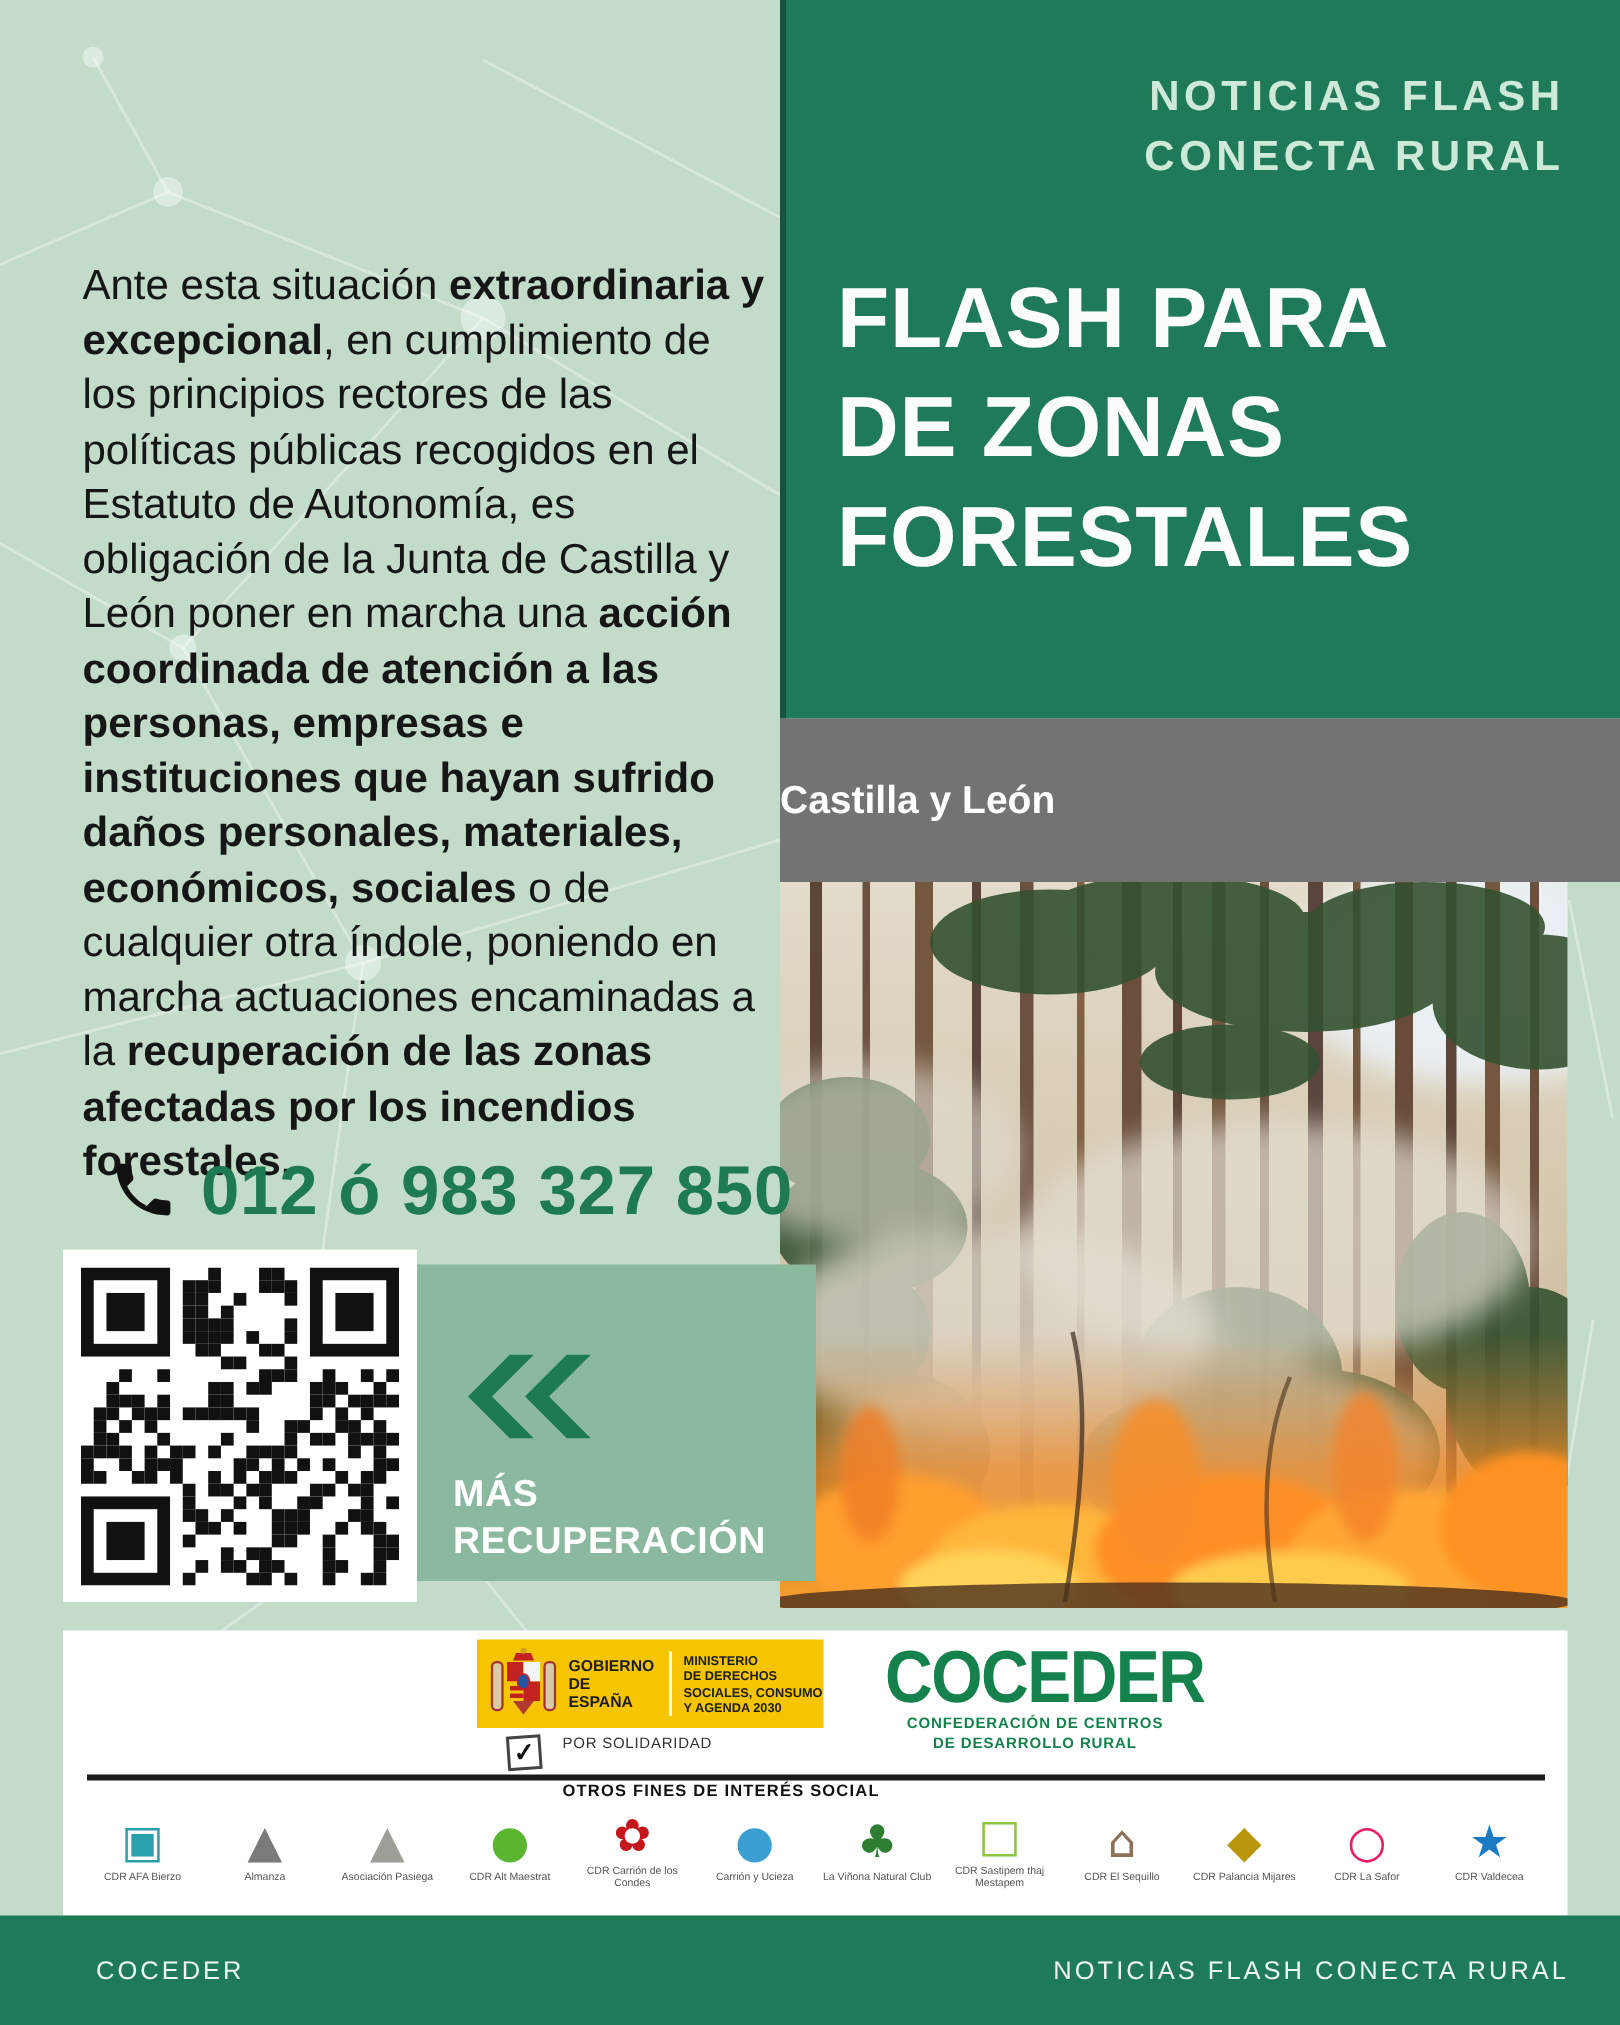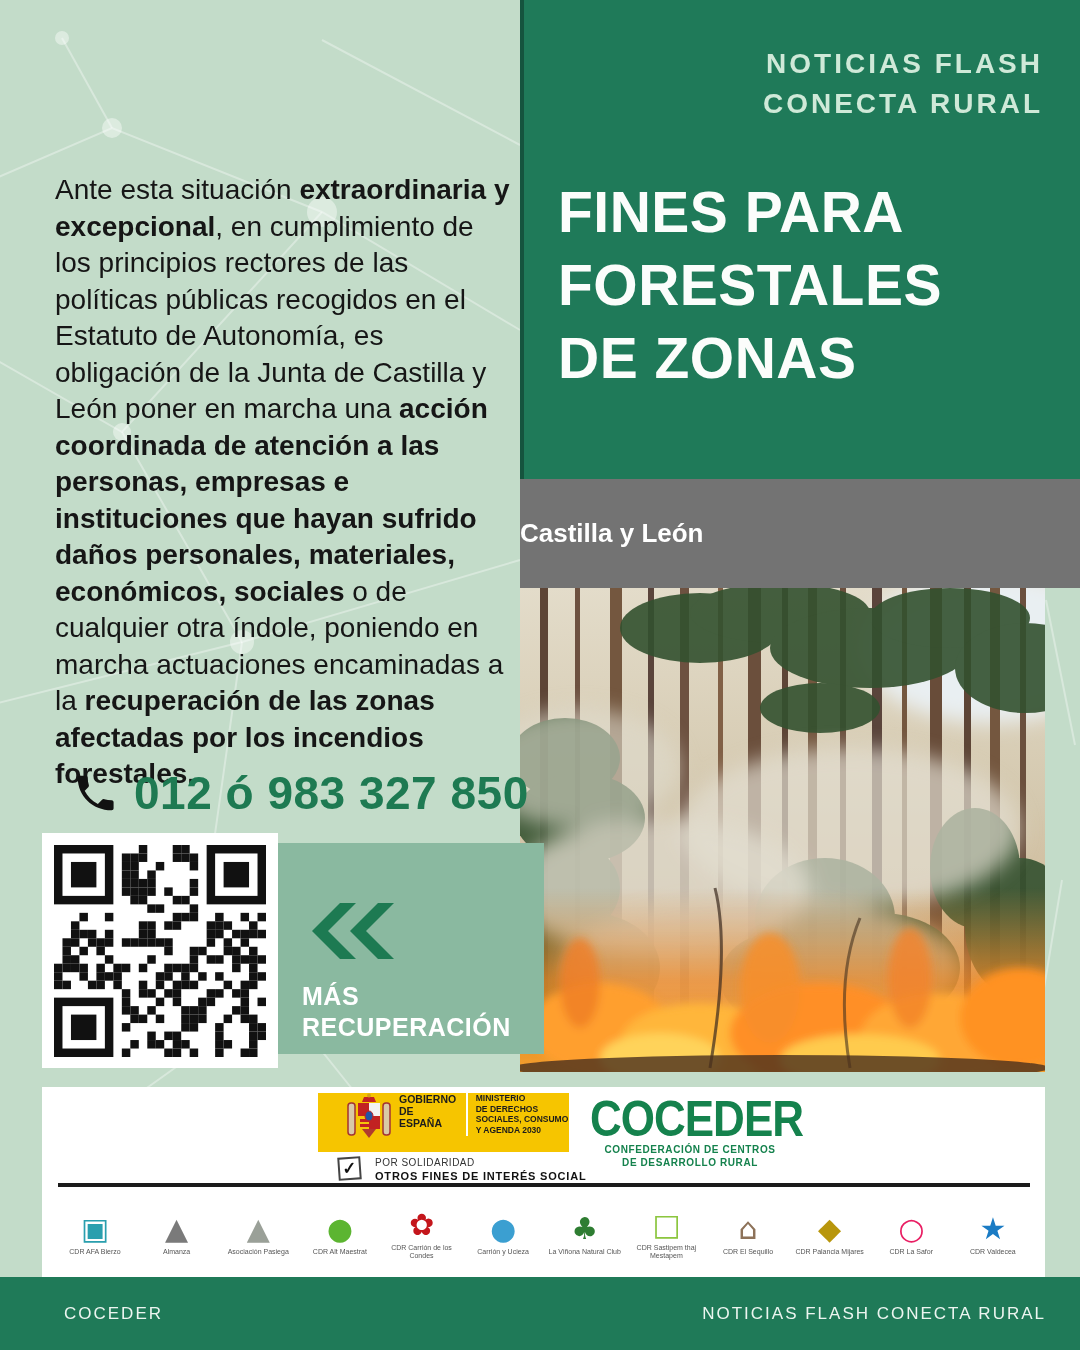--- a/index.html
+++ b/index.html
@@ -30,30 +30,30 @@
           display:flex;align-items:center;justify-content:center;z-index:2;}
   .more-info{position:absolute;left:278px;top:843px;width:242px;height:187px;background:#8ab9a0;
              z-index:2;padding:12px;}
   .more-info .chev{position:absolute;left:24px;top:60px;}
   .more-info .mi-text{position:absolute;left:24px;top:138px;color:#ffffff;font-weight:bold;
                       font-size:25px;line-height:31px;letter-spacing:.5px;}
 
   
   .white-band{position:absolute;left:42px;top:1087px;width:1003px;height:190px;background:#ffffff;z-index:2;}
   .gov-logo{position:absolute;left:276px;top:6px;width:231px;height:59px;background:#f6c500;
-            display:flex;align-items:flex-start;padding-left:20px;}
+            display:flex;align-items:center;}
   .gov-arms{margin-left:8px;flex:0 0 auto;}
   .gov-name{margin-left:7px;font-size:10.5px;font-weight:bold;color:#1c1c1c;line-height:12px;white-space:pre-line;}
   .gov-sep{width:2px;height:43px;background:#ffffff;margin:0 8px 0 10px;}
   .gov-ministry{font-size:8.5px;font-weight:bold;color:#1c1c1c;line-height:10.5px;white-space:pre-line;width:120px;}
   .solidarity{position:absolute;left:296px;top:70px;display:flex;align-items:flex-start;gap:14px;}
   .checkbox{width:19px;height:19px;border:2px solid #444;background:#fff;display:flex;
             align-items:center;justify-content:center;font-size:17px;color:#111;font-weight:bold;transform:rotate(-4deg);}
   .sol-l1{font-size:10px;color:#333;letter-spacing:.5px;}
-  .sol-l2{font-size:11px;color:#111;font-weight:bold;letter-spacing:.8px;margin-top:2px;}
+  .sol-l2{font-size:11px;color:#111;font-weight:bold;letter-spacing:.8px;margin-top:20px;}
   .coceder-logo{position:absolute;left:548px;top:4px;width:200px;text-align:center;}
   .coceder-name{color:#15824d;font-weight:bold;font-size:44px;letter-spacing:-1px;
                 transform:scaleY(1.12);transform-origin:top left;display:inline-block;}
   .coceder-sub{color:#15824d;font-weight:bold;font-size:10px;line-height:13px;letter-spacing:.6px;
                white-space:pre-line;margin-top:2px;}
   .band-divider{position:absolute;left:16px;top:96px;width:972px;height:4px;background:#1b1b1b;}
   .partners-row{position:absolute;left:14px;top:110px;width:976px;height:74px;
                 display:flex;align-items:center;justify-content:space-between;}
   .partner{display:flex;flex-direction:column;align-items:center;justify-content:center;width:78px;}
   .p-icon{font-family:"DejaVu Sans",sans-serif;font-size:30px;line-height:34px;}
@@ -92,23 +92,23 @@
       <circle cx="365" cy="1105" r="8"></circle>
     </g>
   </svg>
 
   <div class="right-panel">
     <div class="kicker">
       <div>NOTICIAS FLASH</div>
       <div>CONECTA RURAL</div>
     </div>
     <div class="title">
-      <div>FINES PARA</div>
+      <div>FLASH PARA</div>
+      <div>DE ZONAS</div>
       <div>FORESTALES</div>
-      <div>DE ZONAS</div>
     </div>
   </div>
 
   <div class="region-band">
     <span>Castilla y León</span>
   </div>
 
   <svg class="photo" viewBox="0 0 525 484" preserveAspectRatio="none">
     <defs>
       <linearGradient id="gSky" x1="0" y1="0" x2="0" y2="1">

